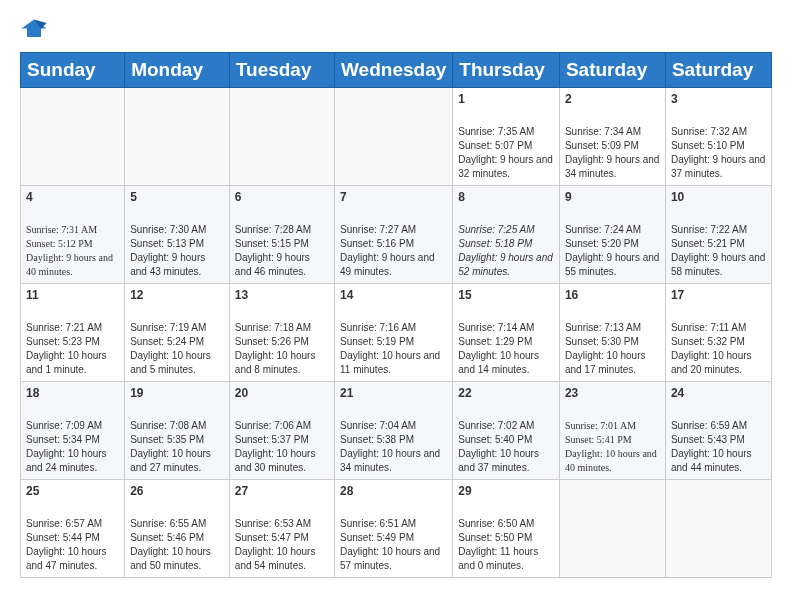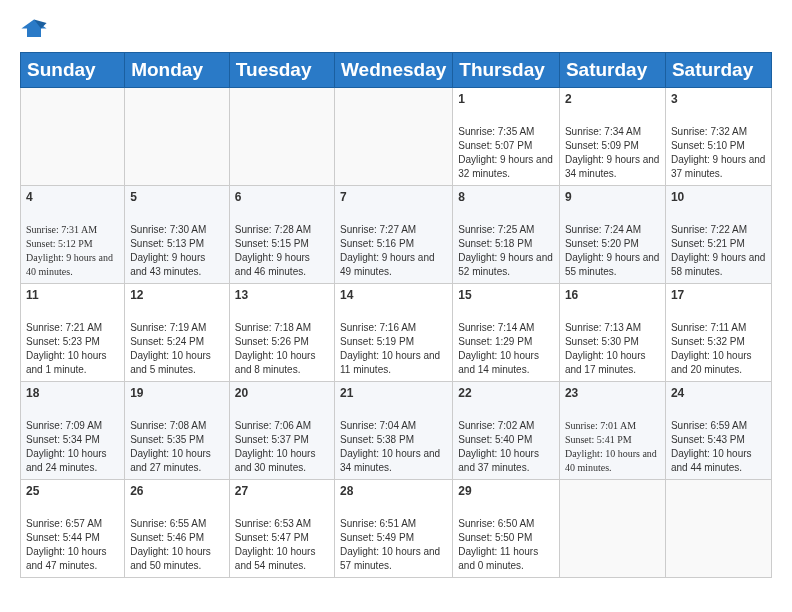--- a/index.html
+++ b/index.html
@@ -174,21 +174,21 @@
 Daylight: 9 hours and 46 minutes.</div>
         </td>
         <td>
           <span class="day-number">7</span>
           <div class="day-info" style="white-space: pre-line;">Sunrise: 7:27 AM
 Sunset: 5:16 PM
 Daylight: 9 hours and 49 minutes.</div>
         </td>
         <td>
           <span class="day-number">8</span>
-          <div class="day-info" style="white-space: pre-line;">Sunrise: 7:25 AM
+          <div class="day-info" style="white-space: pre-line; font-style: italic;">Sunrise: 7:25 AM
 Sunset: 5:18 PM
 Daylight: 9 hours and 52 minutes.</div>
         </td>
         <td>
           <span class="day-number">9</span>
           <div class="day-info" style="white-space: pre-line;">Sunrise: 7:24 AM
 Sunset: 5:20 PM
 Daylight: 9 hours and 55 minutes.</div>
         </td>
         <td>

